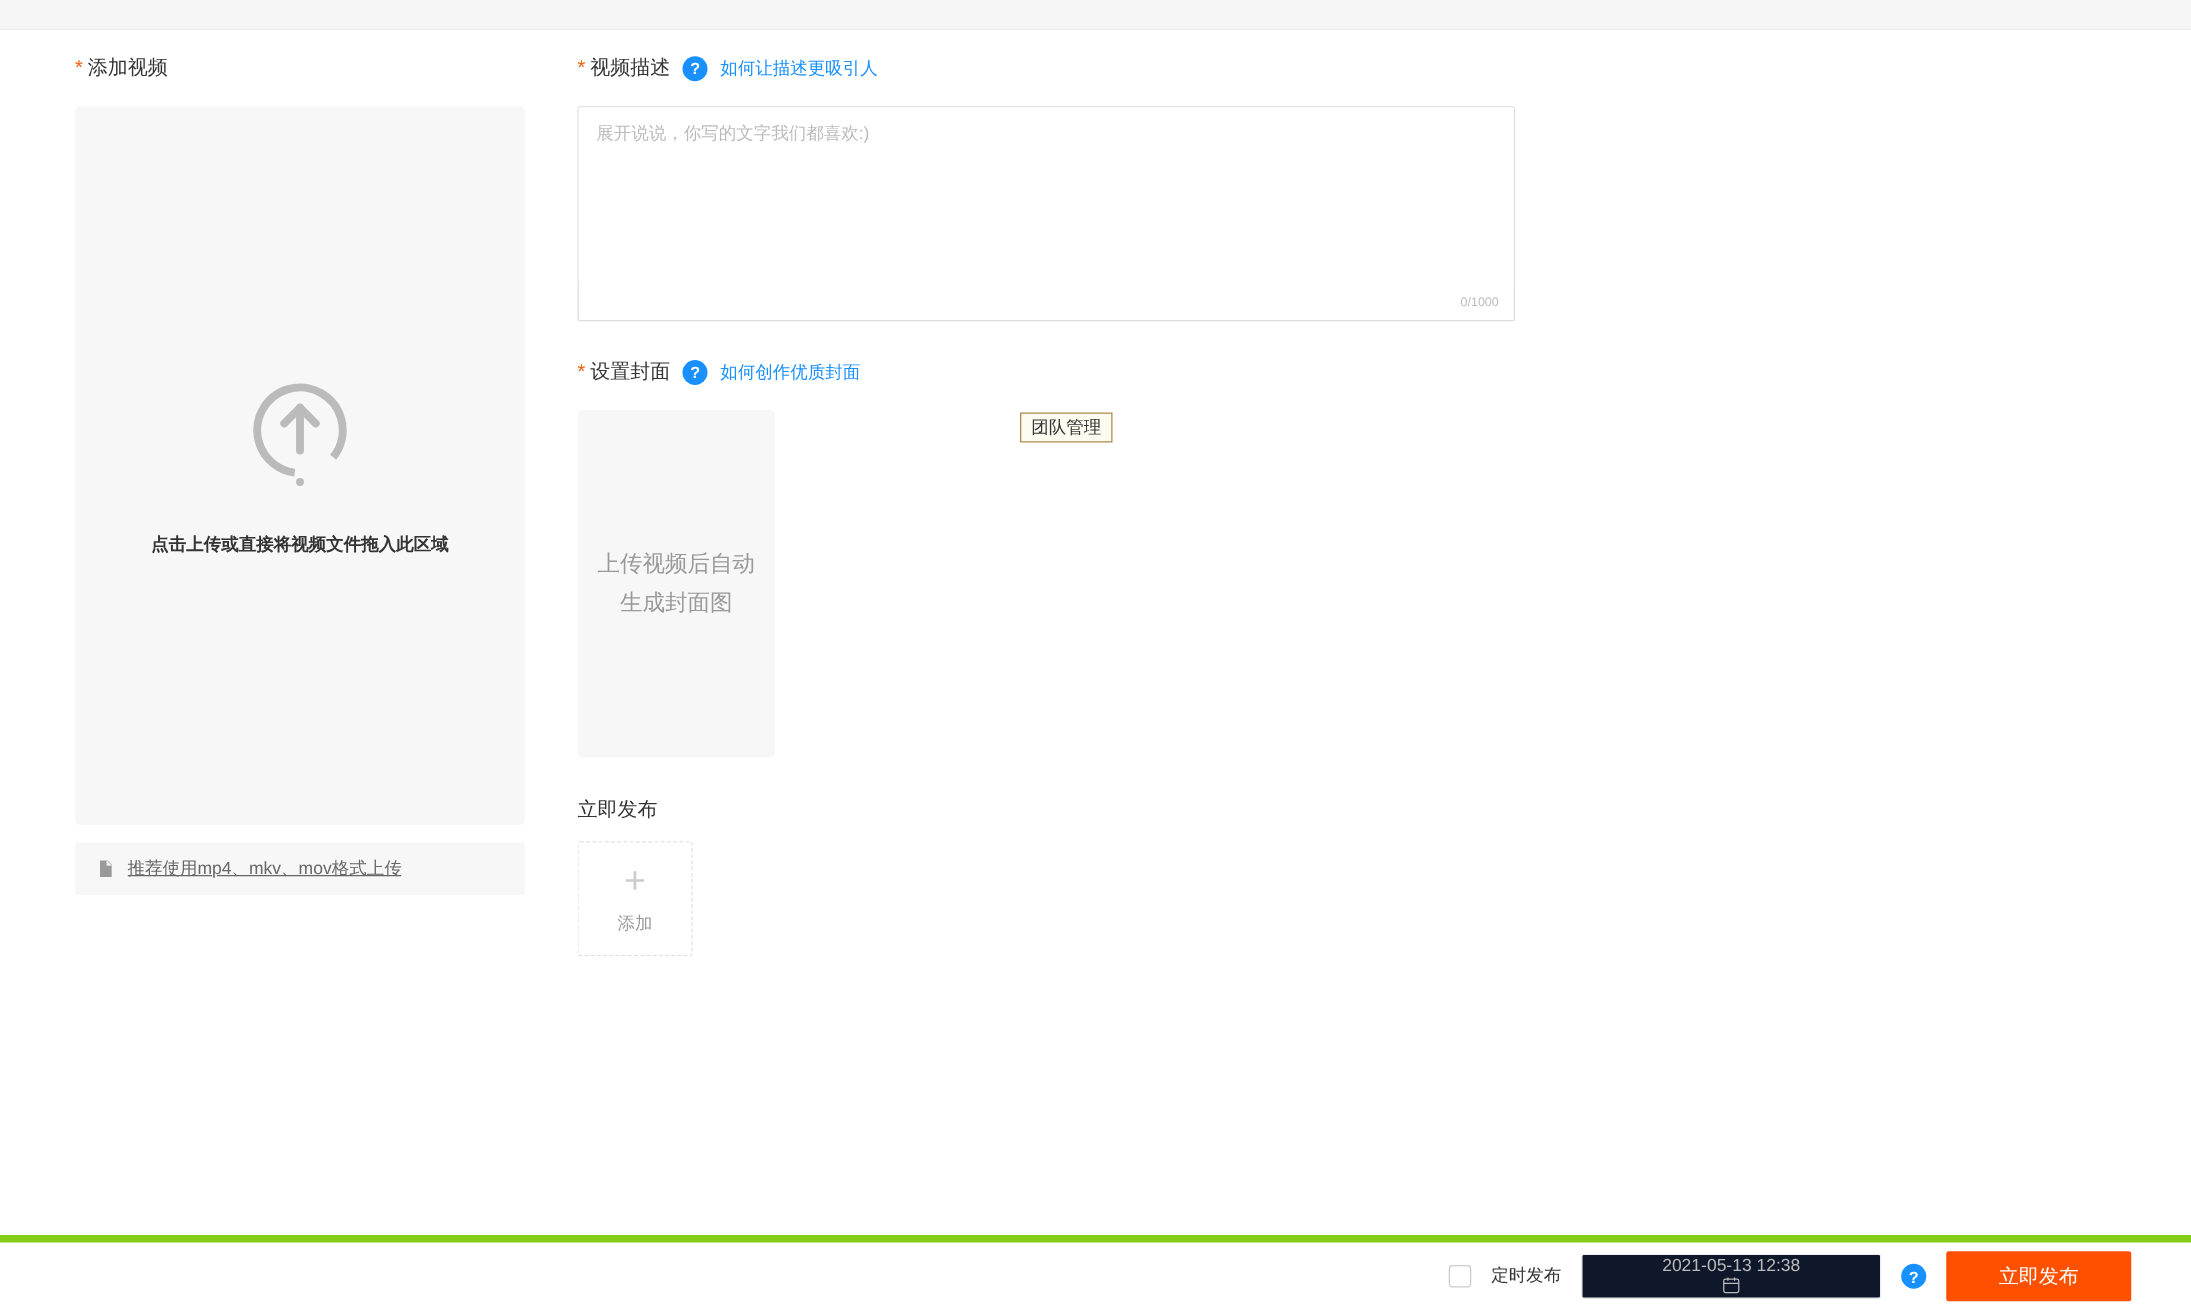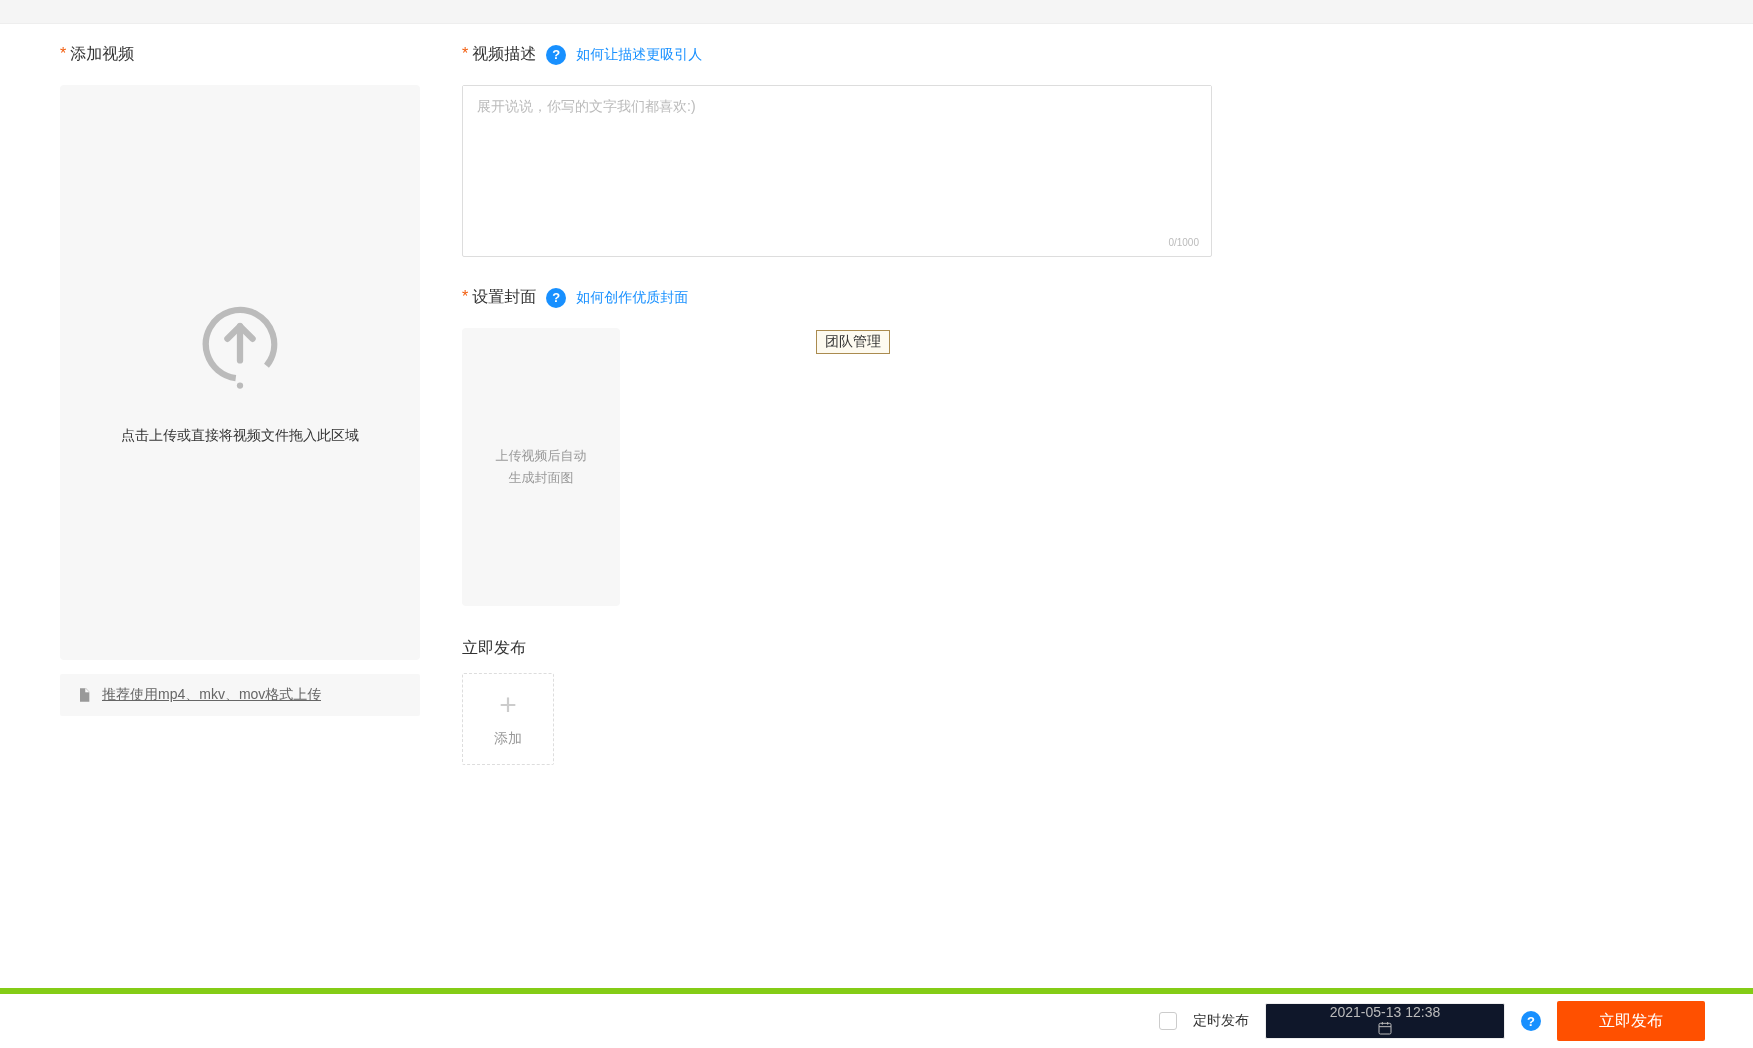--- a/index.html
+++ b/index.html
@@ -56,20 +56,21 @@
   .upload-box {
     width: 360px;
     height: 575px;
     background: #f7f7f7;
     border-radius: 4px;
     display: flex;
     flex-direction: column;
     align-items: center;
     justify-content: center;
     cursor: pointer;
+    font-weight: bold;
   }
   .upload-circle {
     width: 90px;
     height: 90px;
     margin-bottom: 36px;
     position: relative;
   }
   .upload-circle svg { width: 100%; height: 100%; }
   .upload-text {
     color: #333;
@@ -133,21 +134,21 @@
   .cover-box {
     width: 158px;
     height: 278px;
     background: #f7f7f7;
     border-radius: 4px;
     display: flex;
     flex-direction: column;
     align-items: center;
     justify-content: center;
     color: #999;
-    font-size: 13px;
+    font-size: 18px;
     text-align: left;
     line-height: 1.7;
     margin-bottom: 32px;
   }
 
   .tooltip-box {
     position: absolute;
     top: 286px;
     left: 354px;
     border: 1px solid #aa8b4f;

